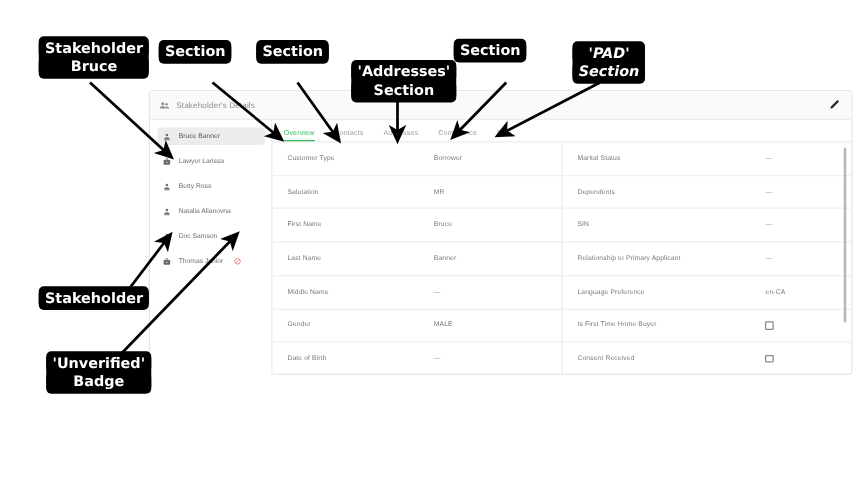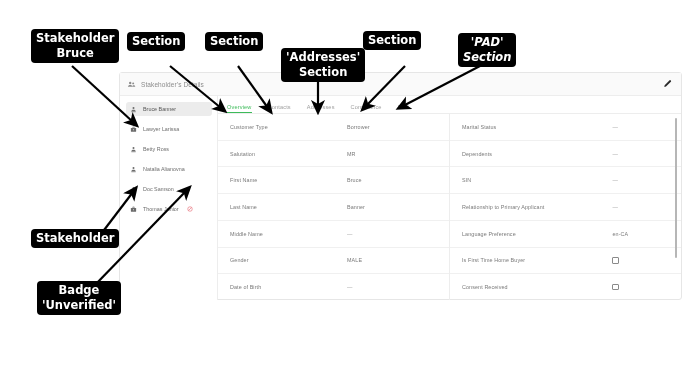--- a/index.html
+++ b/index.html
@@ -326,17 +326,17 @@
     <span>Section</span>
   </div>
   <div class="callout" style="left:458px; top:33px;font-style:italic;">
     <span>'PAD'</span>
     <span>Section</span>
   </div>
   <div class="callout" style="left:31px;  top:229px;">
     <span>Stakeholder</span>
   </div>
   <div class="callout" style="left:37px;  top:281px;">
+    <span>'Unverified'</span>
     <span>Badge</span>
-    <span>'Unverified'</span>
   </div>
 
 </div>
 
 </body></html>

